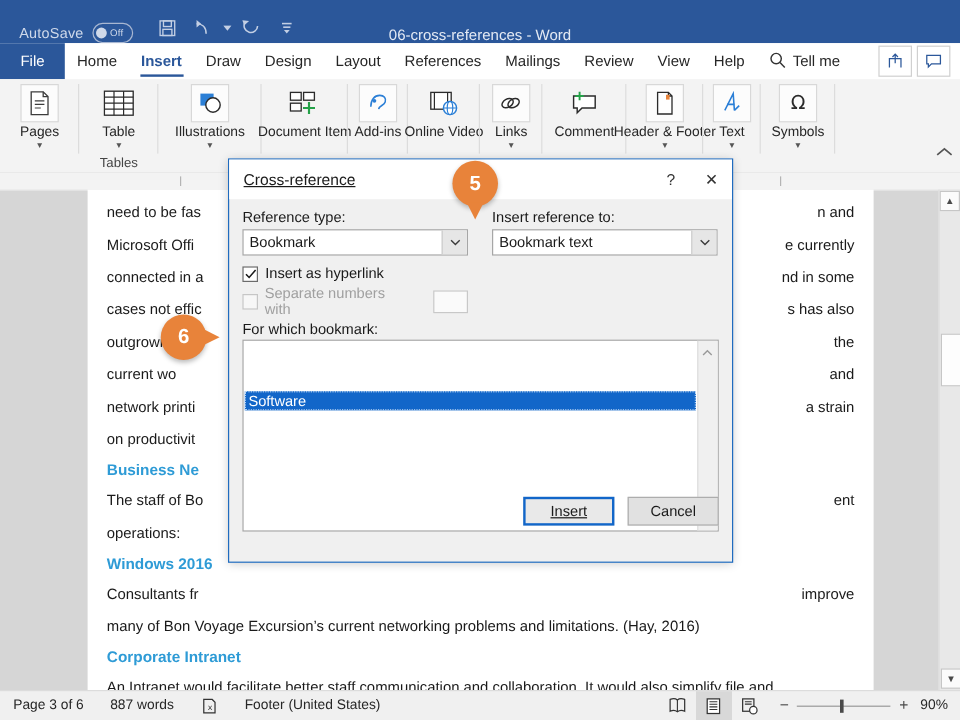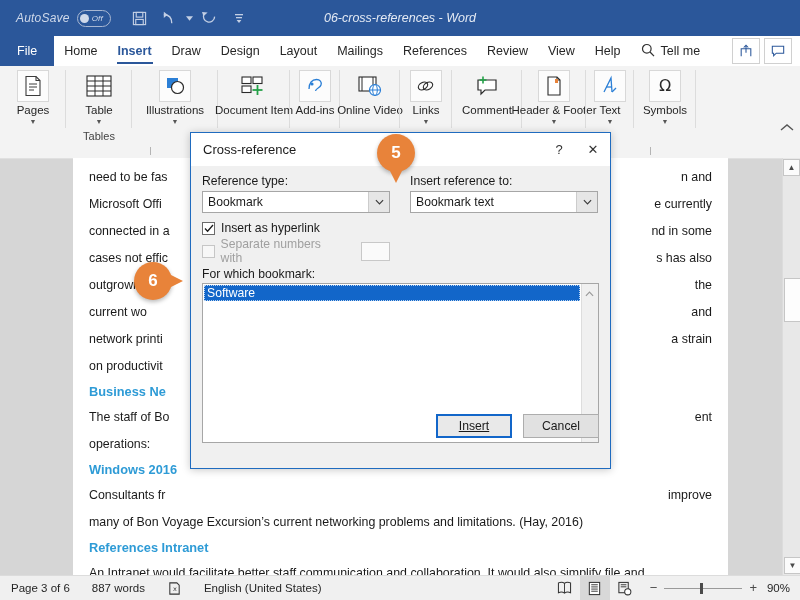--- a/index.html
+++ b/index.html
@@ -7,21 +7,21 @@
     width:800px;height:600px;overflow:hidden;
     font-family:"Liberation Sans", sans-serif;
     font-size:12px;color:#262626;background:#fff;
     -webkit-font-smoothing:antialiased;
   }
   .app{position:relative;width:800px;height:600px;overflow:hidden;}
 
   
   .titlebar{
     position:absolute;left:0;top:0;width:800px;height:36px;
-    background:#2b579a;color:#fff;display:flex;align-items:center;font-style:italic;
+    background:#2b579a;color:#fff;display:flex;align-items:flex-end;
   }
   .autosave{display:flex;align-items:center;gap:7px;margin-left:16px;}
   .autosave-label{font-size:12px;color:#cfd9ea;letter-spacing:.2px;}
   .toggle{
     width:32px;height:15px;border-radius:9px;border:1px solid #a8b7d2;
     position:relative;display:flex;align-items:center;
   }
   .toggle .knob{width:9px;height:9px;border-radius:50%;background:#cfd9ea;margin-left:2px;}
   .toggle .ttxt{font-size:8px;color:#cfd9ea;margin-left:3px;letter-spacing:.2px;}
   .qat{display:flex;align-items:center;gap:3px;margin-left:16px;}
@@ -123,21 +123,21 @@
   
   .dialog{
     position:absolute;left:190px;top:132px;width:421px;height:337px;
     background:#f0f0f0;border:1px solid #1f6bbf;box-sizing:border-box;
     box-shadow:0 1px 8px rgba(0,0,0,.22);
   }
   .dlg-title{
     height:33px;background:#fff;display:flex;align-items:center;
     padding:0 0 0 12px;box-sizing:border-box;
   }
-  .dlg-title-text{font-size:13px;color:#1a1a1a;}
+  .dlg-title-text{font-size:13px;color:#1a1a1a;text-decoration:underline;}
   .dlg-title-btns{margin-left:auto;display:flex;align-items:center;height:33px;}
   .dlg-tbtn{width:34px;height:33px;display:flex;align-items:center;justify-content:center;color:#333;font-size:13px;}
   .dlg-body{padding:8px 11px 0 11px;position:relative;height:283px;box-sizing:border-box;}
   .dlg-row{display:flex;gap:20px;}
   .dlg-col{width:188px;}
   .flabel{font-size:12.2px;color:#1a1a1a;margin-bottom:3px;display:block;}
   .combo{
     height:22px;background:#fff;border:1px solid #a6a6a6;display:flex;align-items:center;
     box-sizing:border-box;
   }
@@ -157,21 +157,21 @@
   .chktxt.dim{color:#a0a0a0;}
   .sepnum{
     width:30px;height:19px;border:1px solid #c8c8c8;background:#fafafa;margin-left:14px;
     box-sizing:border-box;
   }
   .listlabel{margin-top:8px;font-size:12.2px;color:#1a1a1a;}
   .listbox{
     margin-top:2px;height:160px;background:#fff;border:1px solid #a6a6a6;
     position:relative;box-sizing:border-box;display:flex;
   }
-  .listitems{flex:1;padding:1px;box-sizing:border-box;}
+  .listitems{flex:1;padding:1px;box-sizing:border-box;margin-top:41px;}
   .litem{
     height:16px;line-height:16px;background:#1266c9;color:#fff;font-size:12.2px;
     padding-left:3px;outline:1px dotted #b9d4f2;outline-offset:-1px;
   }
   .listscroll{
     width:16px;background:#f0f0f0;border-left:1px solid #dddddd;position:relative;
   }
   .listscroll .la{
     position:absolute;left:0;width:15px;height:15px;display:flex;align-items:center;
     justify-content:center;color:#808080;font-size:8px;
@@ -278,22 +278,22 @@
 
   </div>
 
   <div class="tabs-strip">
     <div class="tab filetab">File</div>
     <div class="tab">Home</div>
     <div class="tab active">Insert</div>
     <div class="tab">Draw</div>
     <div class="tab">Design</div>
     <div class="tab">Layout</div>
+    <div class="tab">References</div>
     <div class="tab">Mailings</div>
-    <div class="tab">References</div>
     <div class="tab">Review</div>
     <div class="tab">View</div>
     <div class="tab">Help</div>
     <div class="tellme">
       <span>
         <svg width="14" height="14" viewBox="0 0 14 14">
             <circle cx="5.8" cy="5.8" r="4.3" fill="none" stroke="#333" stroke-width="1.2"></circle>
             <line x1="9" y1="9" x2="13" y2="13.2" stroke="#333" stroke-width="1.2"></line>
           </svg>
       </span>
@@ -508,21 +508,21 @@
         <p><span>outgrown its s</span><span style="float:right;">the</span></p>
         <p><span>current wo</span><span style="float:right;">and</span></p>
         <p><span>network printi</span><span style="float:right;">a strain</span></p>
         <p><span>on productivit</span></p>
         <p class="dheading">Business Ne</p>
         <p><span>The staff of Bo</span><span style="float:right;">ent</span></p>
         <p>operations:</p>
         <p class="dheading">Windows 2016</p>
         <p><span>Consultants fr</span><span style="float:right;">improve</span></p>
         <p>many of Bon Voyage Excursion’s current networking problems and limitations. (Hay, 2016)</p>
-        <p class="dheading">References Intranet</p>
+        <p class="dheading">Corporate Intranet</p>
         <p>An Intranet would facilitate better staff communication and collaboration. It would also simplify file and</p>
       </div>
     </div>
 
     <div class="vscroll">
       <div class="arrow">▲</div>
       <div class="thumb"></div>
       <div class="arrow botarrow">▼</div>
     </div>
   </div>
@@ -615,21 +615,21 @@
 
   <div class="statusbar">
     <span class="sitem">Page 3 of 6</span>
     <span class="sitem">887 words</span>
     <span class="sitem">
       <svg width="15" height="15" viewBox="0 0 16 16">
           <path d="M3 2 L10.5 2 L13 4.5 L13 14 L3 14 Z" fill="none" stroke="#333" stroke-width="1.1"></path>
           <text x="8.5" y="11" font-family="'DejaVu Sans',sans-serif" font-size="7" text-anchor="middle" fill="#333">x</text>
         </svg>
     </span>
-    <span class="sitem">English (United States)</span>
+    <span class="sitem">Footer (United States)</span>
 
     <span class="status-right">
       <span class="viewbtn">
         <svg width="15" height="14" viewBox="0 0 16 15">
             <path d="M8 2.5 C6 0.8 3.5 1.2 1.5 2 L1.5 12.5 C3.5 11.6 6 11.4 8 13 C10 11.4 12.5 11.6 14.5 12.5 L14.5 2 C12.5 1.2 10 0.8 8 2.5 Z" fill="none" stroke="#333" stroke-width="1.1"></path>
             <line x1="8" y1="2.5" x2="8" y2="13" stroke="#333" stroke-width="1"></line>
           </svg>
       </span>
       <span class="viewbtn active">
         <svg width="15" height="15" viewBox="0 0 16 16">

